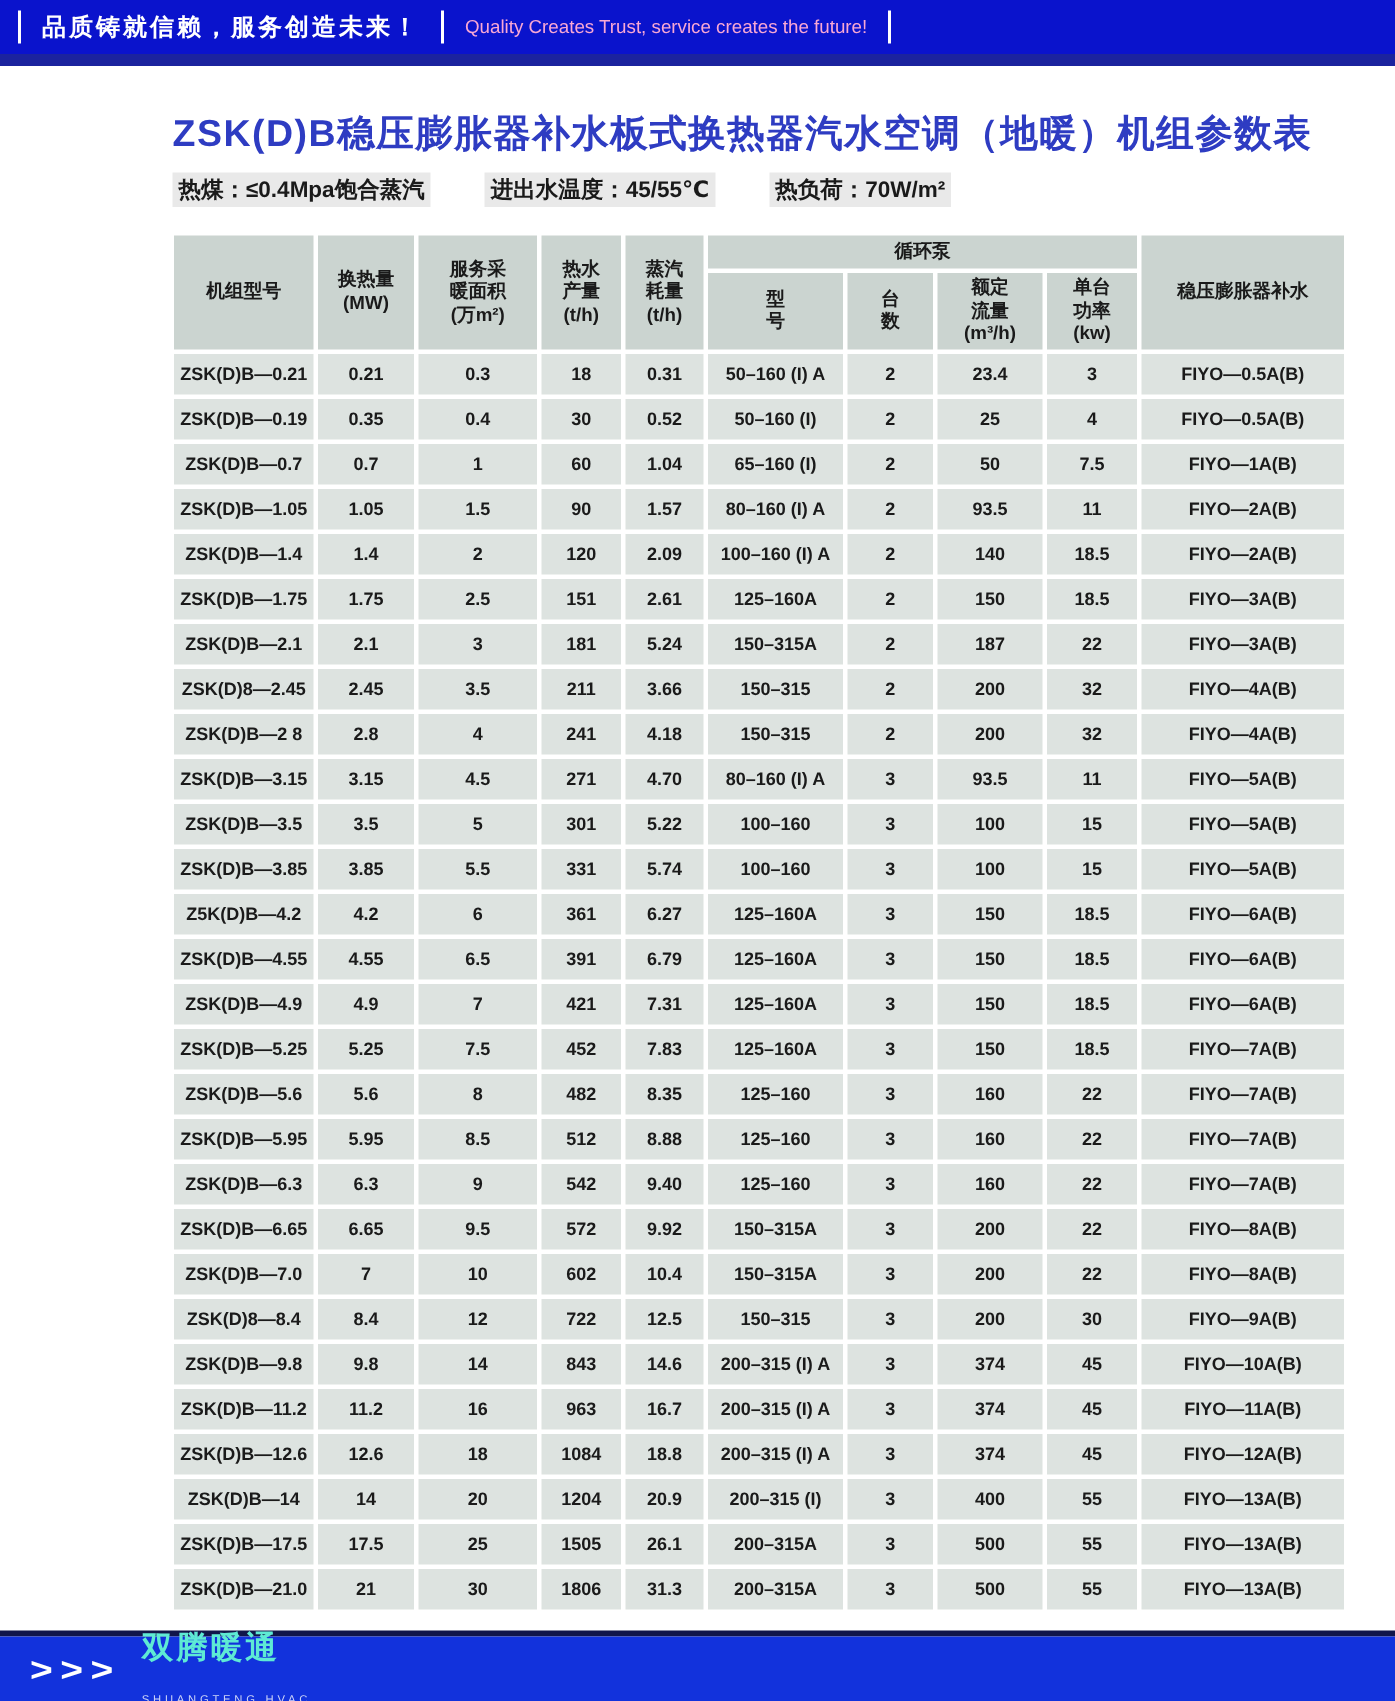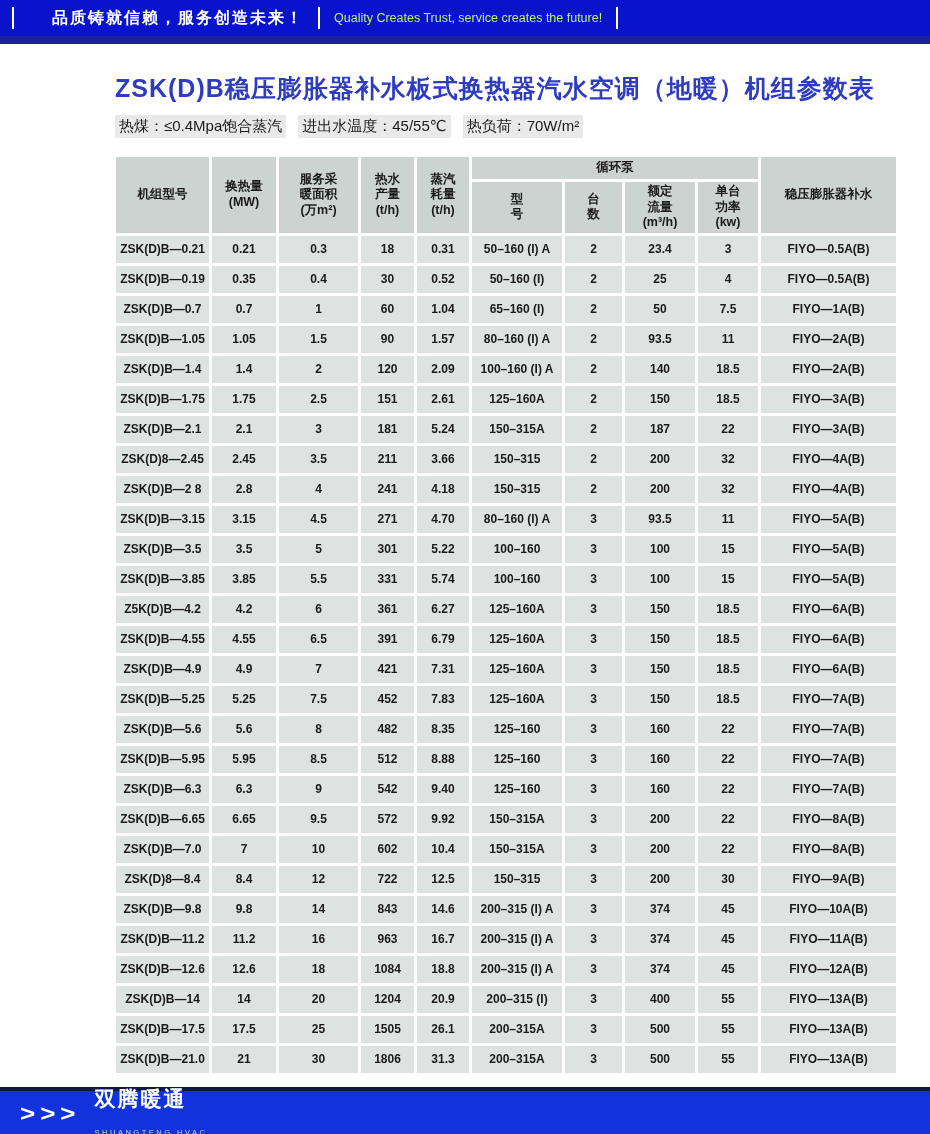--- a/index.html
+++ b/index.html
@@ -32,47 +32,46 @@
     width:2px;height:22px;background:#ffffff;flex:0 0 2px;
   }
   .banner-cn{
     color:#ffffff;
     font-family:"Liberation Serif","DejaVu Serif",serif;
     font-weight:700;
     font-size:16px;
     letter-spacing:2px;
     padding:0 14px;
     white-space:nowrap;
-    margin-left:24px;
   }
   .banner-en{
-    color:#bef264;
+    color:#f9a8d4;
     font-size:12.5px;
     padding:0 14px;
     white-space:nowrap;
   }
   .banner-strip{
     height:8px;
     background:var(--banner_strip,#1b239e);
   }
   
   .content{padding:28px 0 0 115px;width:930px;}
   .page-title{
     color:var(--title_blue,#2e3cc2);
     font-size:25px;
     font-weight:700;
     letter-spacing:1px;
     white-space:nowrap;
   }
   .spec-line{
     margin-top:10px;
     font-size:15px;
-    font-weight:400;
+    font-weight:700;
     display:flex;
-    gap:12px;
+    gap:36px;
   }
   .spec-chip{
     background:#e9e9e9;
     padding:2px 4px;
     white-space:nowrap;
   }
   
   .spec-table{
     margin-top:16px;
     border-collapse:separate;
@@ -120,21 +119,21 @@
     color:#ffffff;
     font-weight:700;
     font-size:26px;
     letter-spacing:5px;
     line-height:1;
     margin-right:14px;
     transform:scaleY(0.85);
   }
   .footer-brand{display:flex;flex-direction:column;line-height:1;}
   .footer-brand-cn{
-    color:#ffffff;font-weight:700;font-size:21px;letter-spacing:2px;
+    color:#5eead4;font-weight:700;font-size:21px;letter-spacing:2px;
   }
   .footer-brand-en{
     color:#ccd4f8;font-size:7.5px;letter-spacing:2.5px;margin-top:20px;
   }
 </style>
 </head>
 <body>
 
 <div class="banner">
   <span class="banner-sep"></span>

